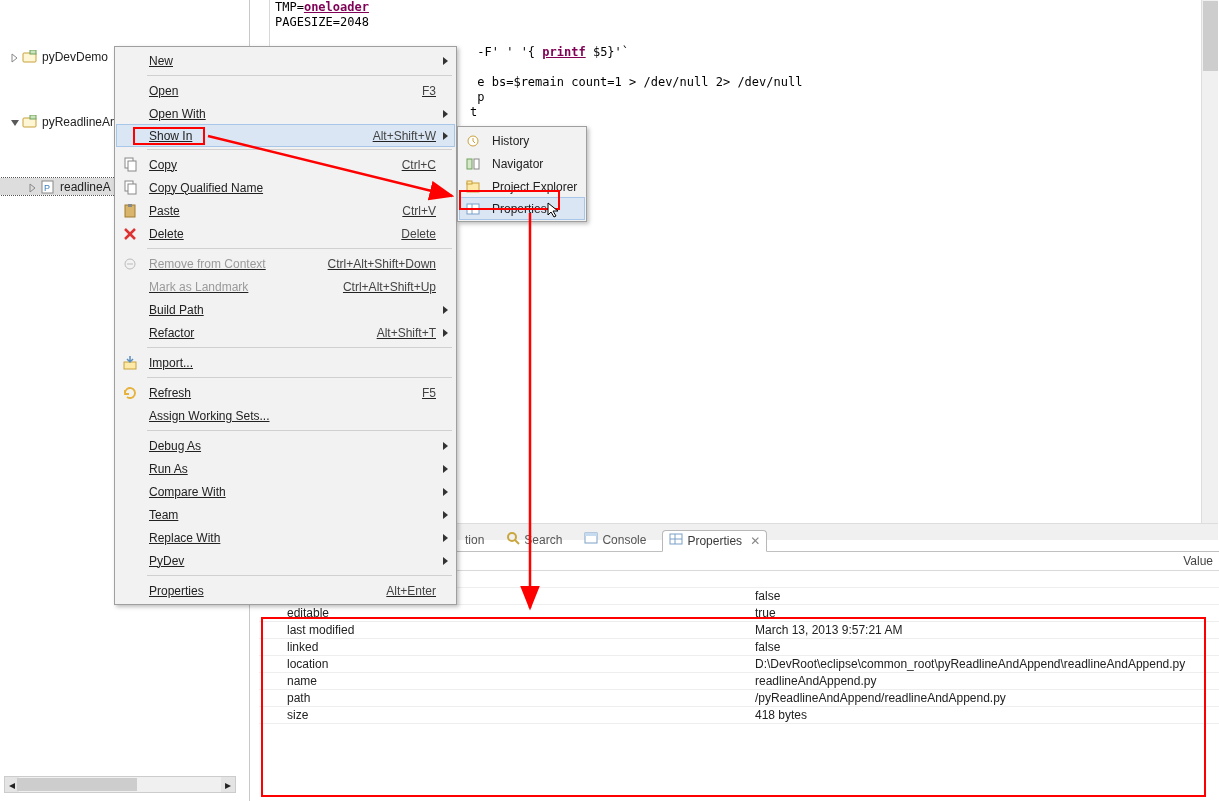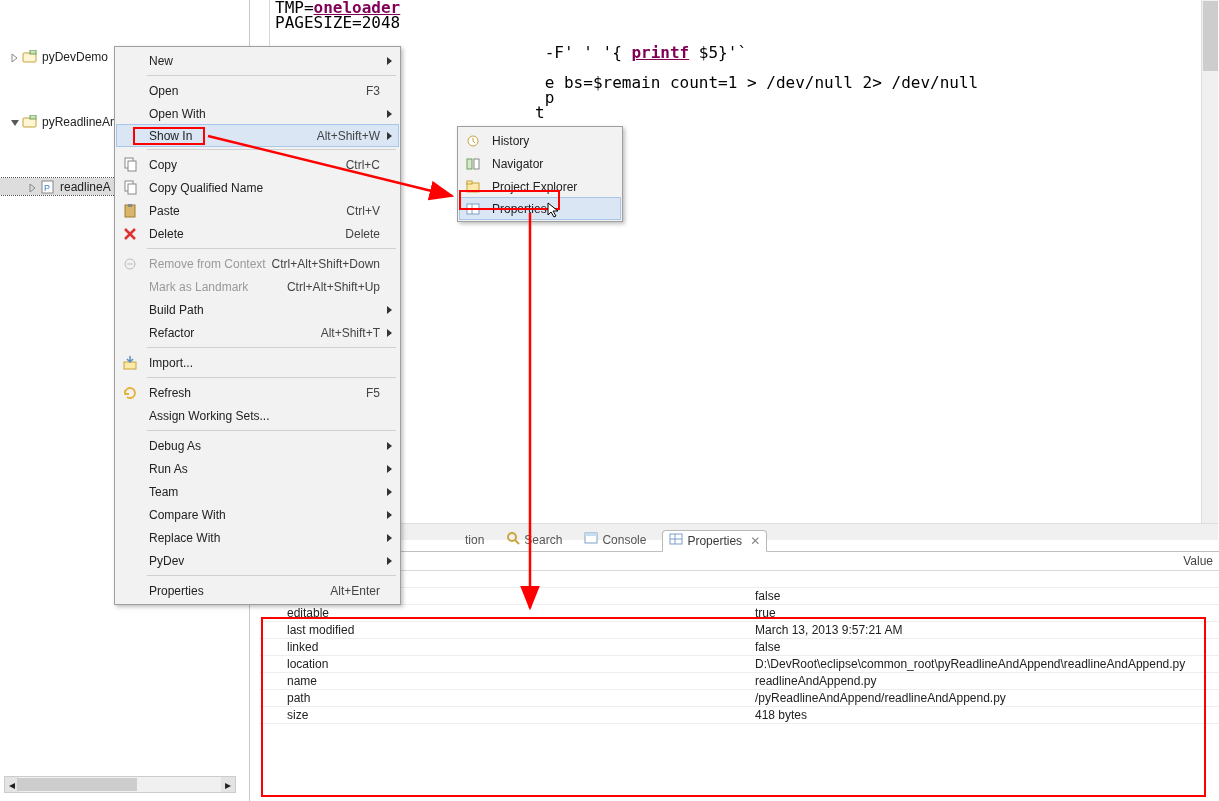--- a/index.html
+++ b/index.html
@@ -39,21 +39,21 @@
     width: 967px; height: 540px;
     background: #fff;
   }
   .editor-gutter {
     position: absolute; left: 0; top: 0; width: 19px; height: 540px;
     background: #fff; border-right: 1px solid #d8d8d8;
   }
   .editor-code {
     position: absolute; left: 24px; top: 0;
     font-family: Consolas, monospace;
-    font-size: 16px;
+    font-size: 12px;
     line-height: 15px;
     white-space: pre;
     color: #000;
   }
   .editor-code .kw { color: #7f0055; font-weight: bold; text-decoration: underline; }
   .editor-vscroll {
     position: absolute; right: 0; top: 0; width: 17px; height: 524px;
     background: #f0f0f0; border-left: 1px solid #ddd;
   }
   .editor-vscroll .thumb { background:#cdcdcd; width:15px; margin:1px; height:70px; position:absolute; top:0;}
@@ -106,25 +106,26 @@
     border-bottom: 1px solid #eee;
     padding: 1px 6px;
   }
   .props-table td.key { padding-left: 28px; }
   .props-table tr.group td { padding-left: 6px; }
   .collapse-tri { display:inline-block; width:0; height:0; border-left:5px solid #444; border-top:4px solid transparent; border-bottom:4px solid transparent; transform: rotate(45deg); margin-right:4px; }
   
   .context-menu {
     position: absolute;
     left: 114px; top: 46px;
-    width: 287px;
+    width: 343px;
     background: #f2f2f2;
     border: 1px solid #9f9f9f;
     box-shadow: 2px 2px 4px rgba(0,0,0,0.25);
     padding: 2px;
+    text-decoration: underline;
   }
   .menu-gutter {
     position:absolute; left:2px; top:2px; bottom:2px; width:26px; background:#f2f2f2;
   }
   .cm-item {
     display: flex;
     align-items: center;
     height: 23px;
     position: relative;
   }
@@ -132,21 +133,21 @@
   .cm-label { flex: 1; padding-left: 6px; }
   .cm-key { padding-right: 18px; color: #444; }
   .cm-arrow { position:absolute; right:6px; width:0;height:0;border-left:5px solid #333;border-top:4px solid transparent;border-bottom:4px solid transparent; }
   .cm-sep { height: 1px; background: #d0d0d0; margin: 3px 2px 3px 30px; }
   .cm-hover { background: #dbe6f4; border:1px solid #a8c6e8; margin:-1px; }
   .cm-disabled { color: #9a9a9a; }
   
   .sub-menu {
     position: absolute;
     left: 457px; top: 126px;
-    width: 166px;
+    width: 130px;
     background: #f2f2f2;
     border: 1px solid #9f9f9f;
     box-shadow: 2px 2px 4px rgba(0,0,0,0.25);
     padding: 2px;
   }
   
   .hlbox { position:absolute; border:2px solid #f00; pointer-events:none; }
   .arrow-svg { position:absolute; pointer-events:none; }
   .tree-hscroll {
     position:absolute; left:4px; bottom:8px; width:232px; height:17px;
@@ -423,26 +424,26 @@
       <span class="cm-label">Debug As</span>
       <span class="cm-arrow"></span>
     </div>
     <div class="cm-item">
       <span class="cm-icon"></span>
       <span class="cm-label">Run As</span>
       <span class="cm-arrow"></span>
     </div>
     <div class="cm-item">
       <span class="cm-icon"></span>
+      <span class="cm-label">Compare With</span>
+      <span class="cm-arrow"></span>
+    </div>
+    <div class="cm-item">
+      <span class="cm-icon"></span>
       <span class="cm-label">Team</span>
-      <span class="cm-arrow"></span>
-    </div>
-    <div class="cm-item">
-      <span class="cm-icon"></span>
-      <span class="cm-label">Compare With</span>
       <span class="cm-arrow"></span>
     </div>
     <div class="cm-item">
       <span class="cm-icon"></span>
       <span class="cm-label">Replace With</span>
       <span class="cm-arrow"></span>
     </div>
     <div class="cm-item">
       <span class="cm-icon"></span>
       <span class="cm-label">PyDev</span>

